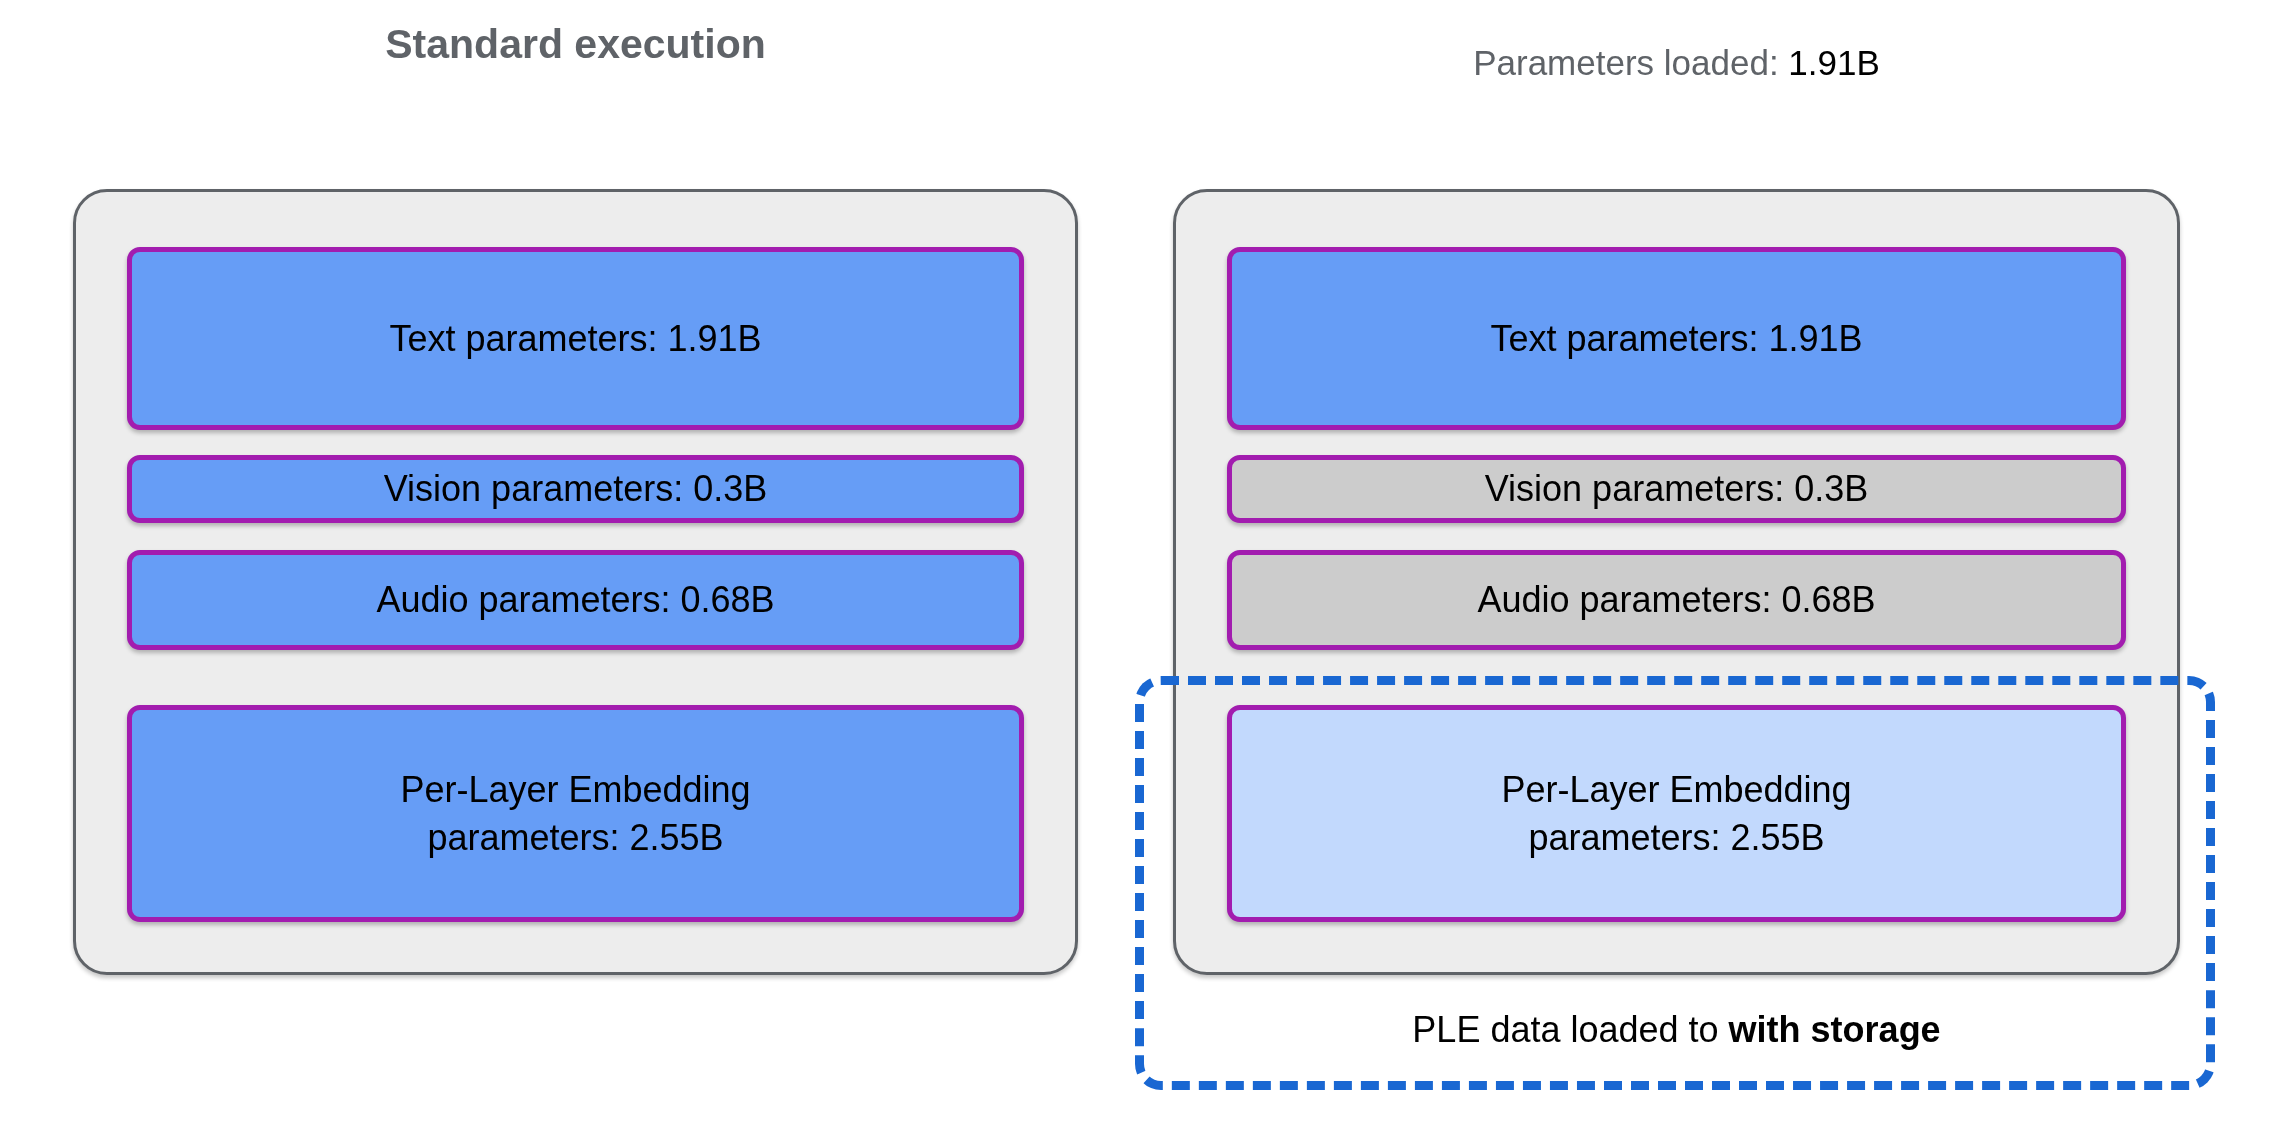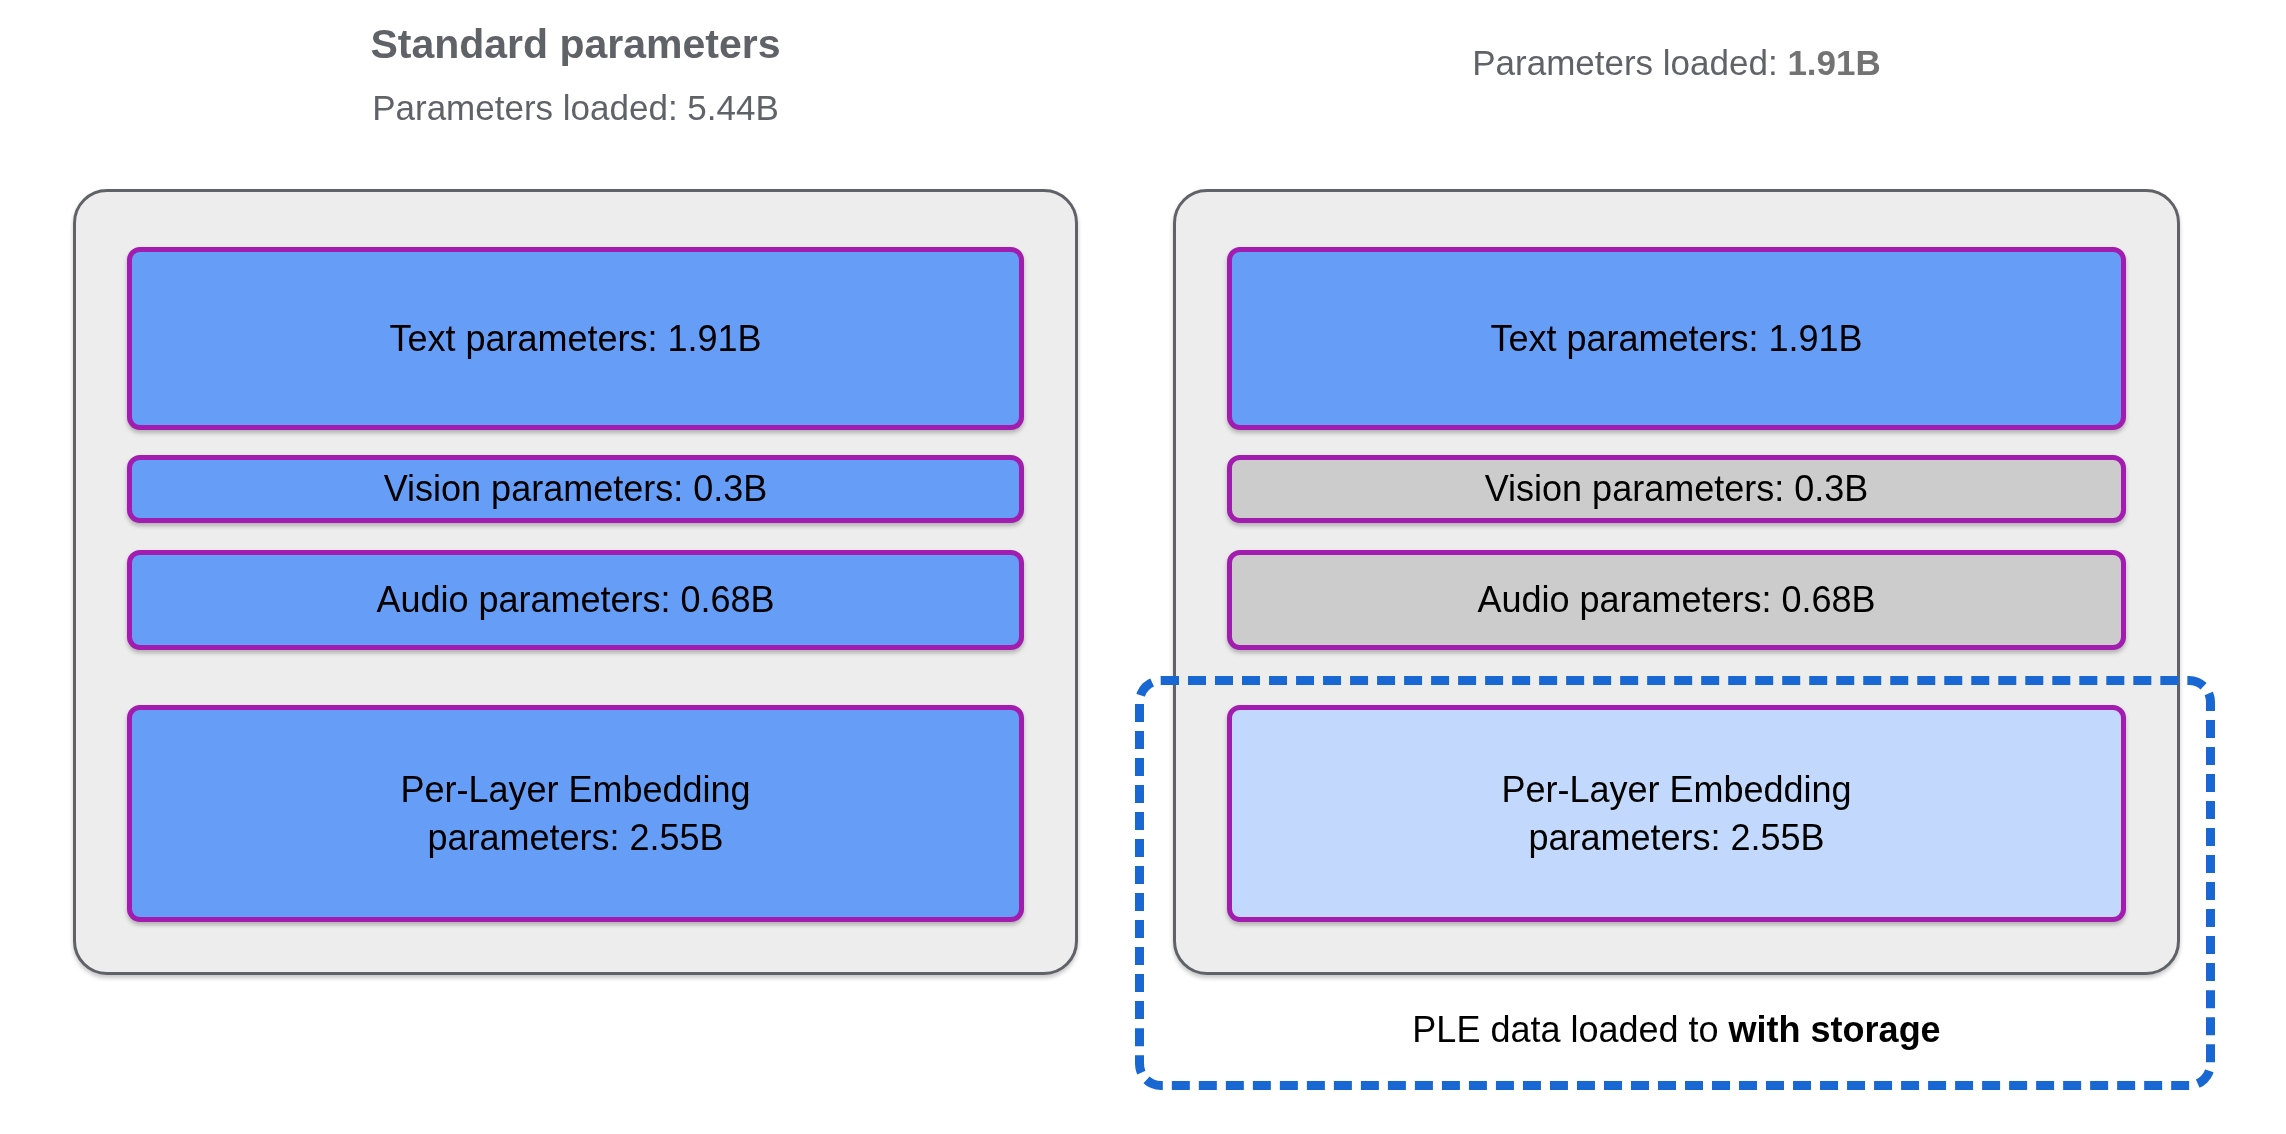--- a/index.html
+++ b/index.html
@@ -35,22 +35,22 @@
   }
   .col-subtitle {
     font-size: 35px;
     font-weight: normal;
     color: #5f6368;
     line-height: 1.1;
     margin-top: 22px;
     white-space: nowrap;
   }
   .col-subtitle b {
-    font-weight: bold;
-    color: #737373;
+    font-weight: normal;
+    color: #000000;
   }
 
   
   .panel {
     position: absolute;
     background: #ededed;
     border: 3px solid #5f6368;
     border-radius: 34px;
     box-sizing: border-box;
     box-shadow: 0 3px 4px rgba(0,0,0,0.22);
@@ -93,24 +93,21 @@
     line-height: 1.2;
   }
   .cache-caption b { font-weight: bold; }
 </style>
 </head>
 <body>
 
 <div class="canvas">
 
   <div class="col-header" style="left:73px; top:22px; width:1005px;">
-    <div class="col-title">Standard parameters</div>
-    <div class="col-subtitle">
-      <span>Parameters loaded: </span><span>5.44B</span>
-    </div>
+    <div class="col-title">Standard execution</div>
   </div>
 
   <div class="panel" style="left:73px; top:189px; width:1005px; height:786px;"></div>
 
   <div class="pbox blue" style="left:127px; top:247px; width:897px; height:183px;">
     <span>Text parameters: 1.91B</span>
   </div>
 
   <div class="pbox blue" style="left:127px; top:455px; width:897px; height:68px;">
     <span>Vision parameters: 0.3B</span>

